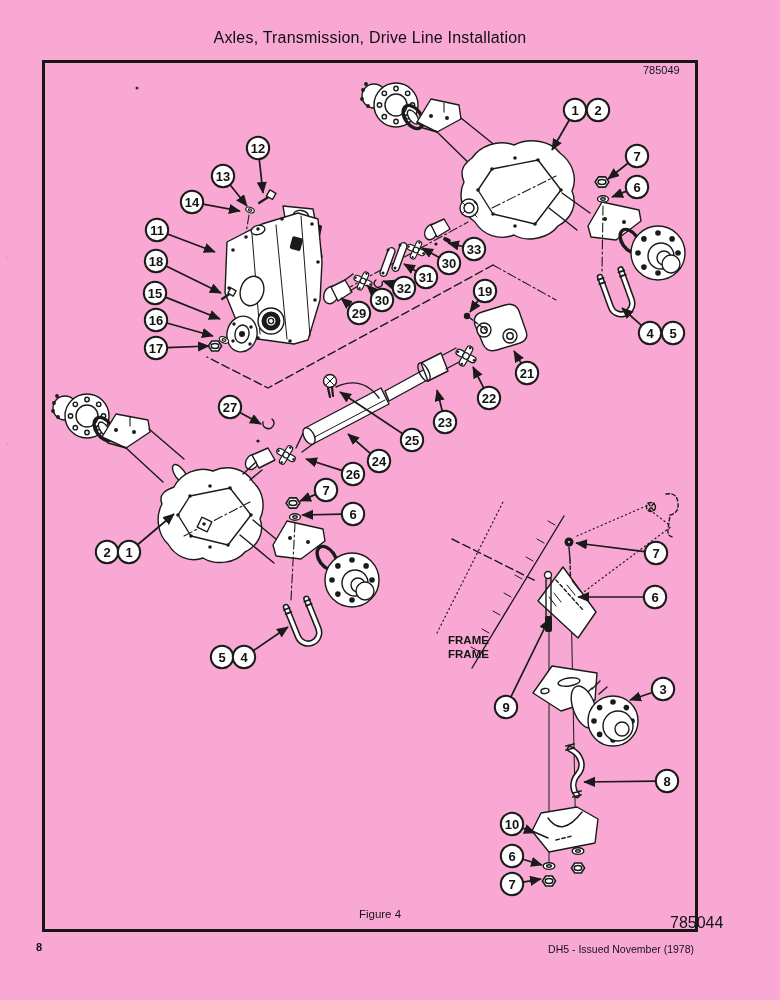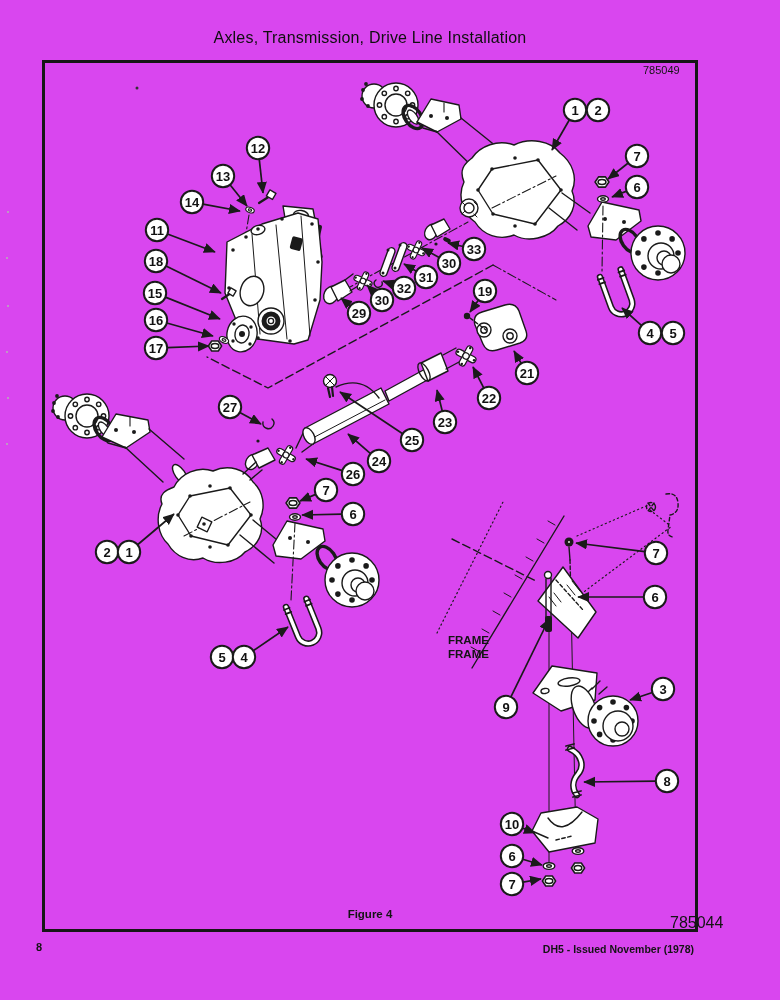--- a/index.html
+++ b/index.html
@@ -1,26 +1,26 @@
 <!DOCTYPE html>
 <html><head>
 <meta charset="utf-8">
 <style>
   html,body{margin:0;padding:0;background:#fff}
-  .page{position:relative;width:780px;height:1000px;background:#d946ef;font-family:"Liberation Sans",sans-serif;color:#141414;overflow:hidden}
+  .page{position:relative;width:780px;height:1000px;background:#f9a8d4;font-family:"Liberation Sans",sans-serif;color:#141414;overflow:hidden}
   .frame{position:absolute;left:42px;top:60px;width:656px;height:872px;border:3px solid #161616;box-sizing:border-box;background:transparent}
   .title{position:absolute;left:42px;top:29px;width:656px;text-align:center;font-size:16px;letter-spacing:.2px;color:#0f0f0f}
   .mono{font-family:Liberation Sans, sans-serif}
   .photo-top{position:absolute;left:643px;top:64px;font-size:11px}
   .photo-bottom{position:absolute;left:670px;top:914px;font-size:16px}
   .mod-note{position:absolute;left:503px;top:463px;font-size:11.5px;font-weight:bold;line-height:14px;white-space:pre}
   .rear-frame{position:absolute;left:448px;top:633px;font-size:11.5px;font-weight:bold;line-height:14px}
-  .fig-caption{position:absolute;left:42px;top:908px;width:656px;text-align:center;font-size:11.5px;font-weight:bold}
+  .fig-caption{position:absolute;left:52px;top:908px;width:656px;text-align:center;font-size:11.5px;font-weight:normal}
   .page-num{position:absolute;left:36px;top:941px;font-size:11px;font-weight:bold}
-  .footer{position:absolute;right:86px;top:943px;font-size:10.5px;font-weight:bold}
+  .footer{position:absolute;right:86px;top:943px;font-size:10.5px;font-weight:normal}
   #art{position:absolute;left:0;top:0}
   .part{stroke:#1a1a1a;fill:none;stroke-width:1.4;stroke-linecap:round;stroke-linejoin:round}
   .w{fill:#fff}
   .k{fill:#1a1a1a;stroke:none}
   .dark{stroke-width:3.4}
   .d2{stroke-width:2.2}
   .thin{stroke-width:1}
   .dd{stroke-dasharray:8 4}
   .dd2{stroke-dasharray:3.5 2.5}
   .ddot{stroke-dasharray:1.2 3.2;stroke-width:1.2}

